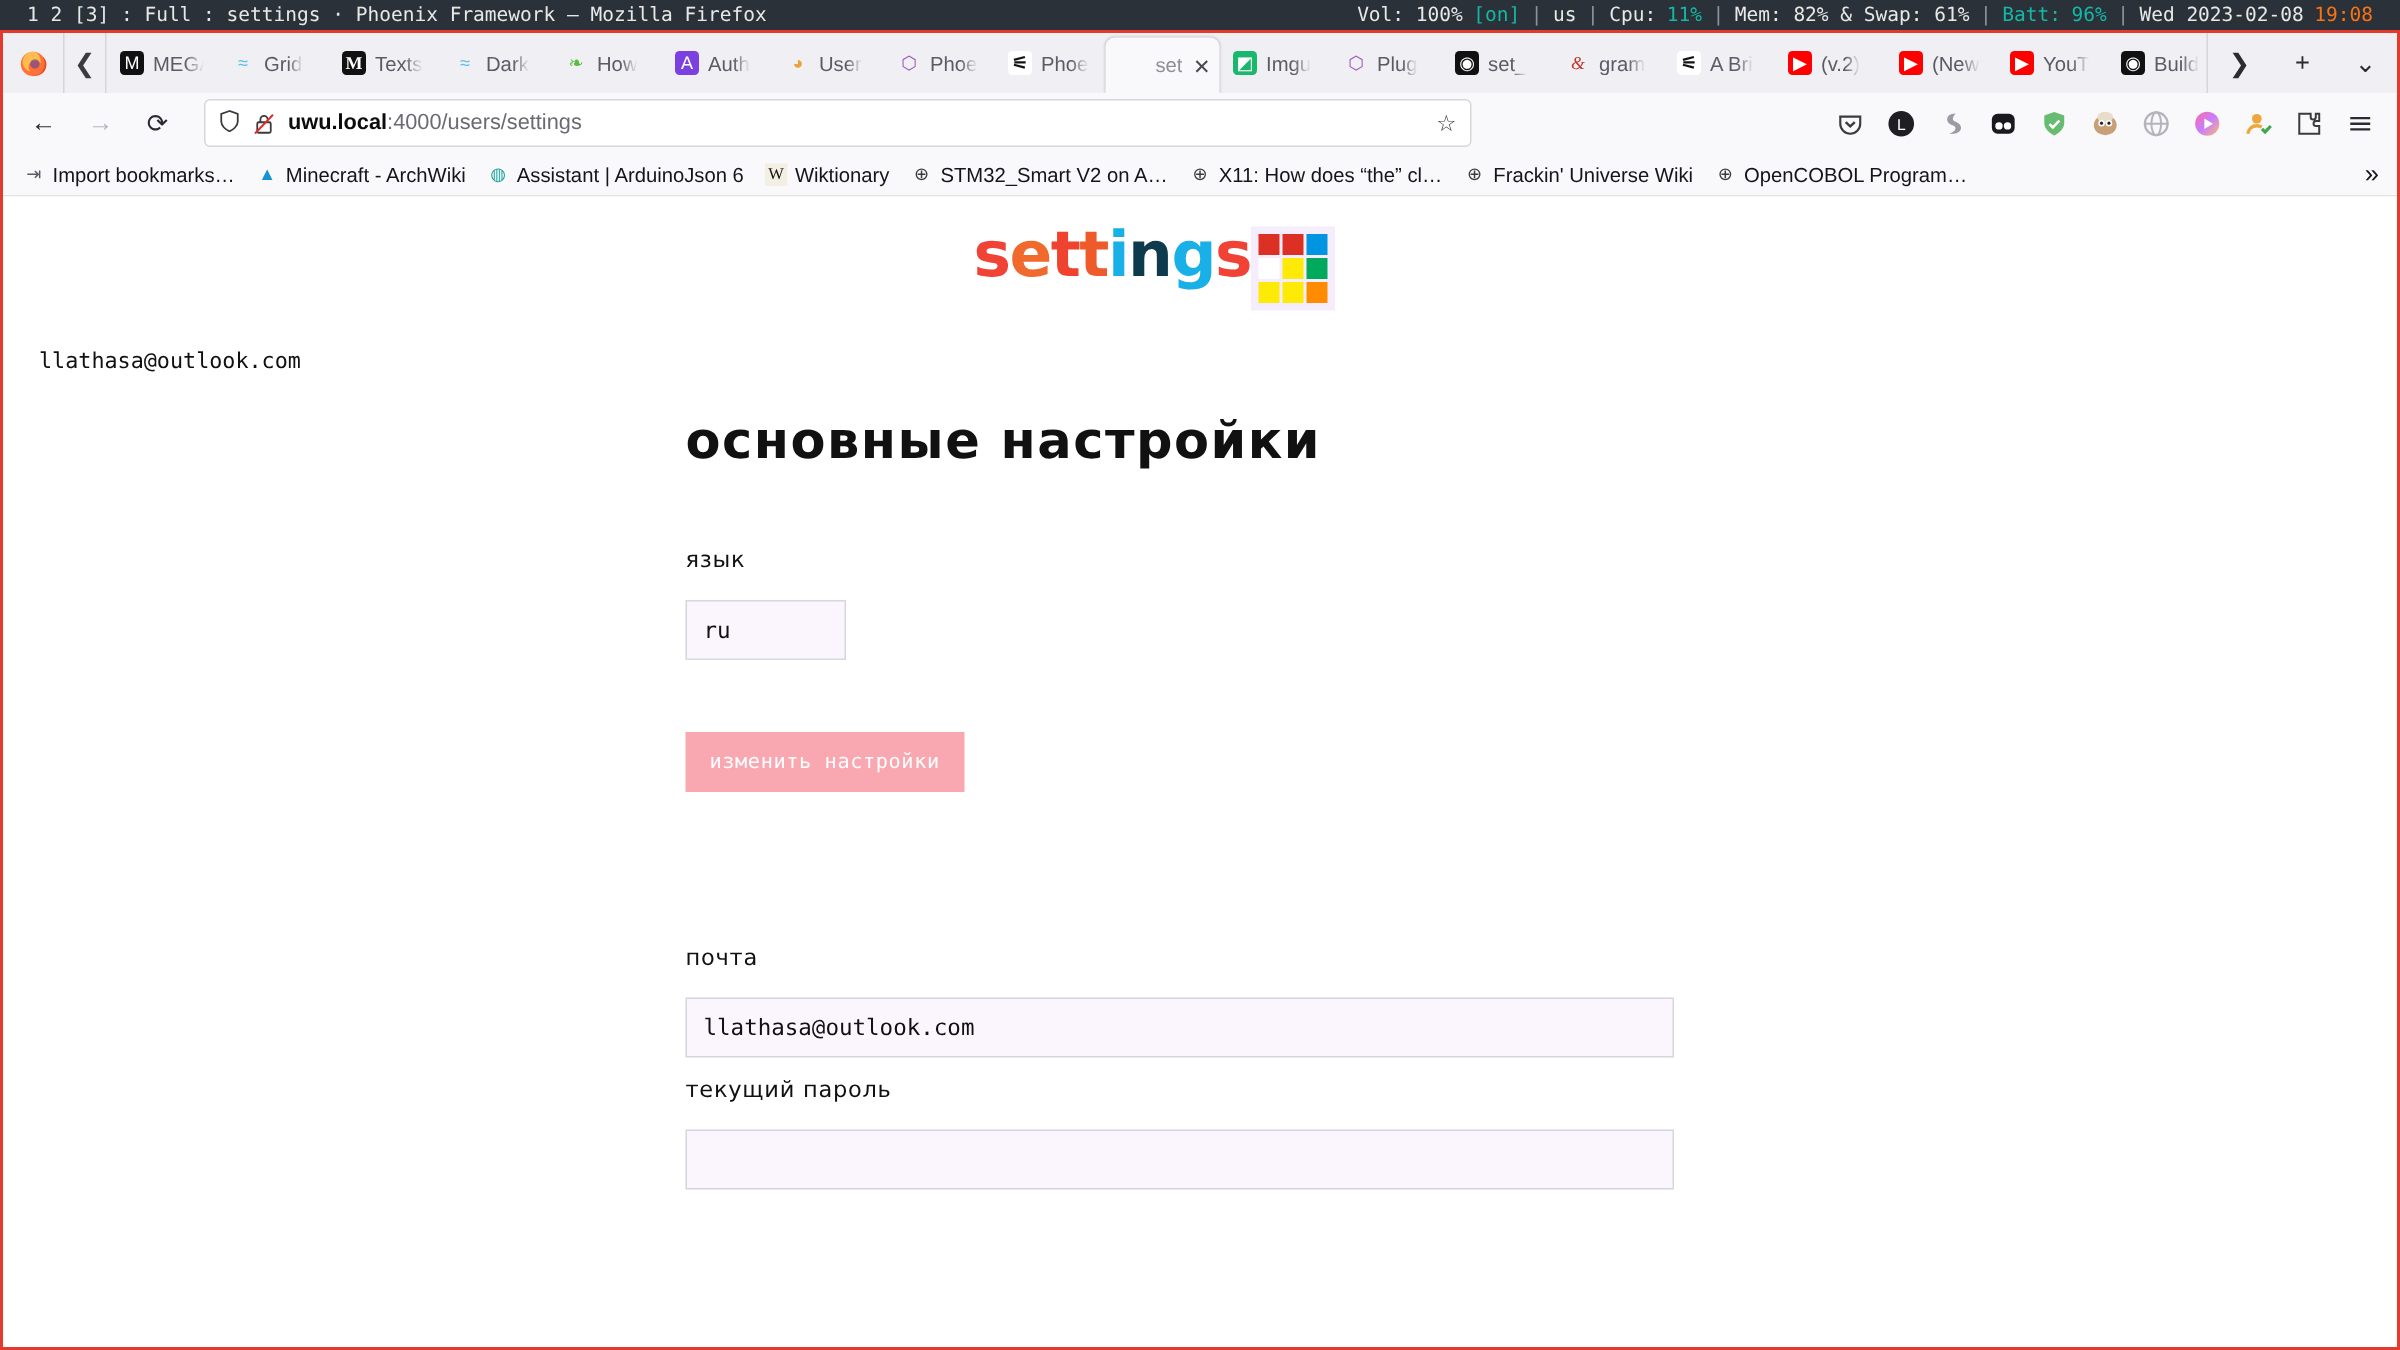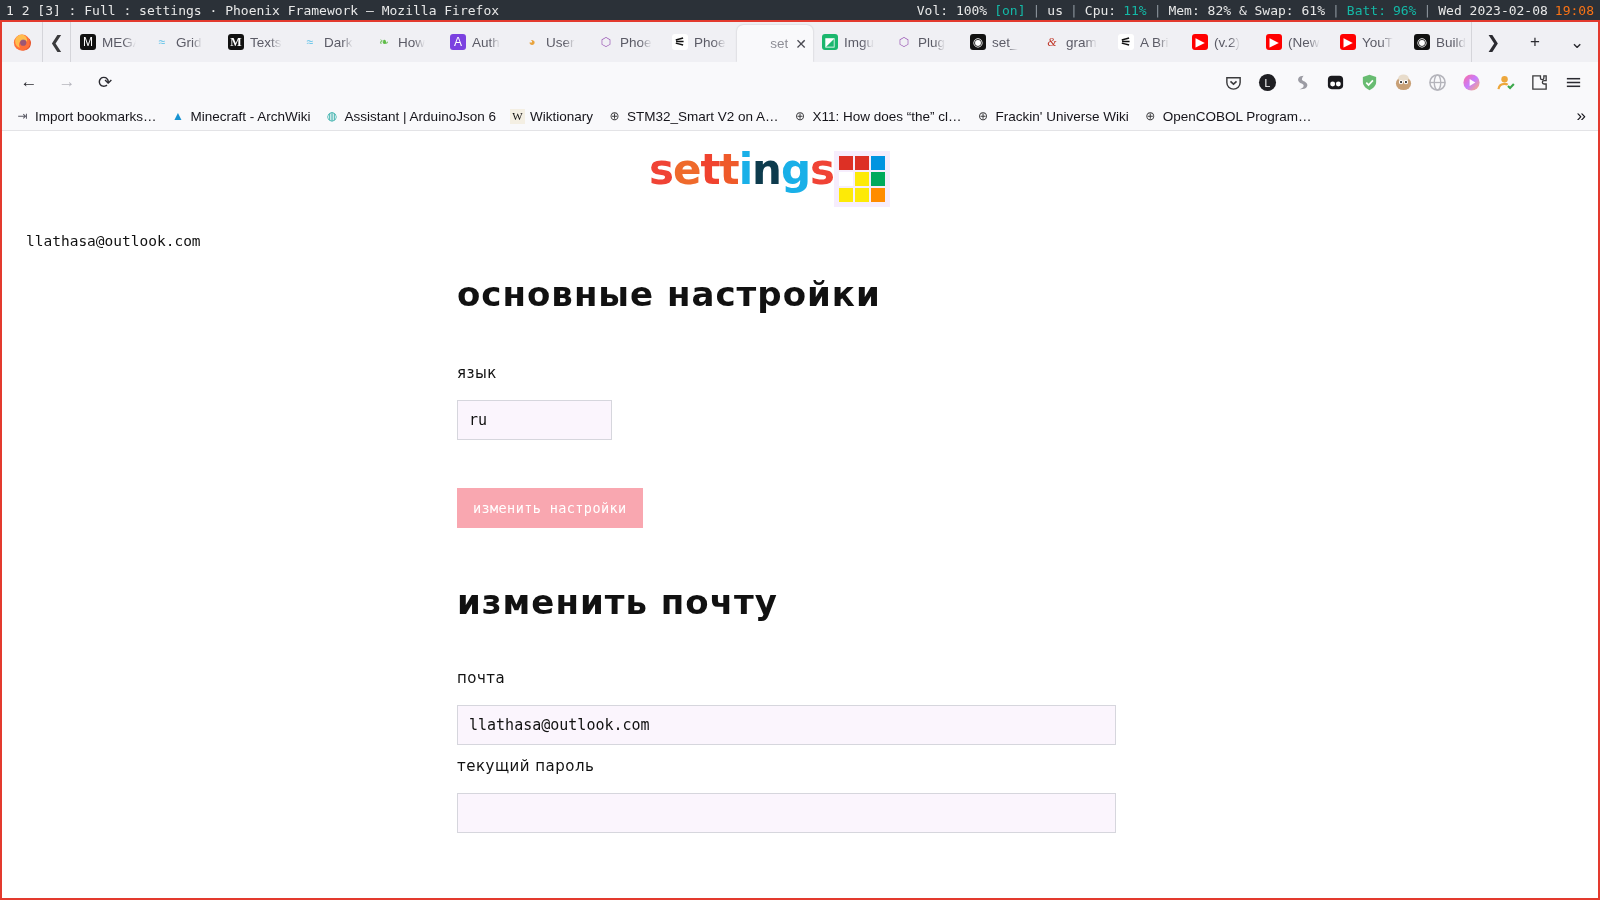--- a/index.html
+++ b/index.html
@@ -14,21 +14,21 @@
   
   #wm-bar {
     height: 22px;
     background: #2b3138;
     color: #e8e8e8;
     font-family: "DejaVu Sans Mono", monospace;
     font-size: 13px;
     display: flex;
     align-items: center;
     justify-content: space-between;
-    padding: 0 6px;
+    padding: 0 18px;
     border-bottom: 2px solid #e33a2e;
     white-space: nowrap;
   }
   #wm-left { display: flex; align-items: center; gap: 0; }
   #wm-left span { margin-right: 6px; }
   #wm-right { display: flex; align-items: flex-end; gap: 0; }
   #wm-right span { margin-left: 7px; }
   .wm-sep { color: #8b949c; }
   .wm-green { color: #14b8a6; }
   .wm-cyan  { color: #f97316; }
@@ -220,21 +220,21 @@
     display:block;
     background:#fbf5fd;
     border: 1px solid #d6d6dd;
     height: 40px;
     font-family: "DejaVu Sans Mono", monospace;
     font-size: 15px;
     color:#111;
     padding: 0 11px;
     outline:none;
   }
-  input.narrow { width: 155px; }
+  input.narrow { width: 107px; }
   input.wide { width: 659px; }
   button.primary {
     background:#f9a7b0;
     border:none;
     color:#ffffff;
     font-family:"DejaVu Sans Mono", monospace;
     font-size:13.5px;
     padding: 12px 16px;
     letter-spacing: .4px;
   }
@@ -377,20 +377,38 @@
     <div class="navbtn">
         <span>←</span>
       </div>
     <div class="navbtn dim">
         <span>→</span>
       </div>
     <div class="navbtn">
         <span>⟳</span>
       </div>
 
+    <div id="urlbar">
+      <span class="shield">
+        <svg width="14" height="15" viewBox="0 0 14 15">
+            <path d="M7 1 1.5 3v5c0 3 3 5.5 5.5 6.5C9.5 13.5 12.5 11 12.5 8V3L7 1z" fill="none" stroke="#3b3b3d" stroke-width="1.2"></path>
+          </svg>
+      </span>
+      <span class="lock-broken">
+        <svg width="14" height="15" viewBox="0 0 14 15">
+          <rect x="2.5" y="6.5" width="9" height="7" rx="1" fill="none" stroke="#3b3b3d" stroke-width="1.2"></rect>
+          <path d="M4.6 6.5V4.6a2.4 2.4 0 0 1 4.8 0" fill="none" stroke="#3b3b3d" stroke-width="1.2"></path>
+          <line x1="1" y1="14" x2="13" y2="1.5" stroke="#e02b2b" stroke-width="1.3"></line>
+        </svg>
+      </span>
+      <span class="url-text">
+        <span class="url-host">uwu.local</span><span class="url-rest">:4000/users/settings</span>
+      </span>
+      <span class="star">☆</span>
+    </div>
 
     <div id="ext-icons">
       <div class="eicon">
         <svg width="19" height="19" viewBox="0 0 20 20">
             <path d="M3 5h14v5a7 7 0 0 1-14 0V5z" fill="none" stroke="#3b3b3d" stroke-width="1.5"></path>
             <path d="M6.8 8.8 10 11.8l3.2-3" fill="none" stroke="#3b3b3d" stroke-width="1.7"></path>
           </svg>
       </div>
       <div class="eicon">
         <svg width="19" height="19" viewBox="0 0 20 20">
@@ -536,21 +554,20 @@
       <h1 class="sect">основные  настройки</h1>
       <div class="sp-h1-label"></div>
       <label class="fl">язык</label>
       <div class="sp-label-input"></div>
       <input class="fi narrow" type="text" value="ru" style="background: rgb(251, 245, 253);">
       <div class="sp-input-btn"></div>
       <button class="primary" style="background: rgb(249, 167, 176);">изменить настройки</button>
       <div class="sp-btn-h1"></div>
 
       
-      <h1 class="sect">изменить  почту</h1>
       <div class="sp-h1-label2"></div>
       <label class="fl">почта</label>
       <div class="sp-label-input2"></div>
       <input class="fi wide" type="text" value="llathasa@outlook.com" style="background: rgb(251, 245, 253);">
       <div class="sp-input-label"></div>
       <label class="fl">текущий пароль</label>
       <div class="sp-label-input3"></div>
       <input class="fi wide" type="password" value="" style="background: rgb(251, 245, 253);">
     </div>
 

